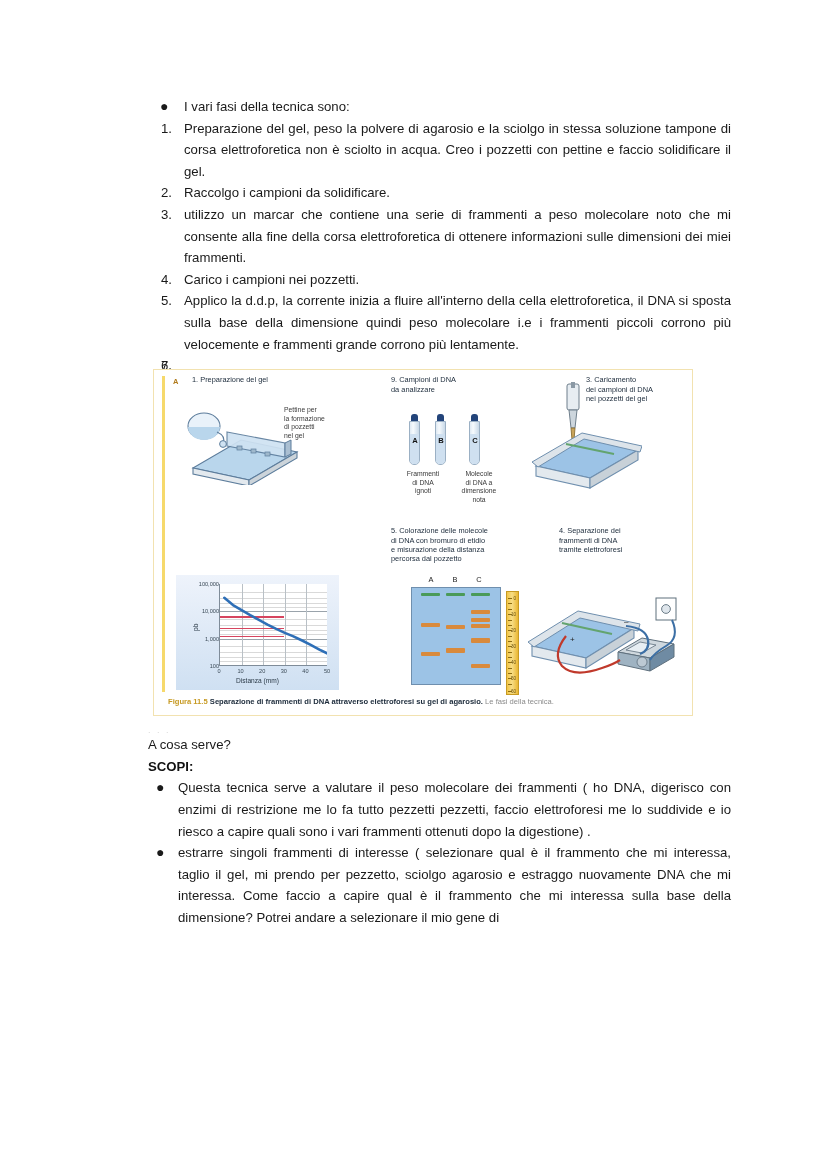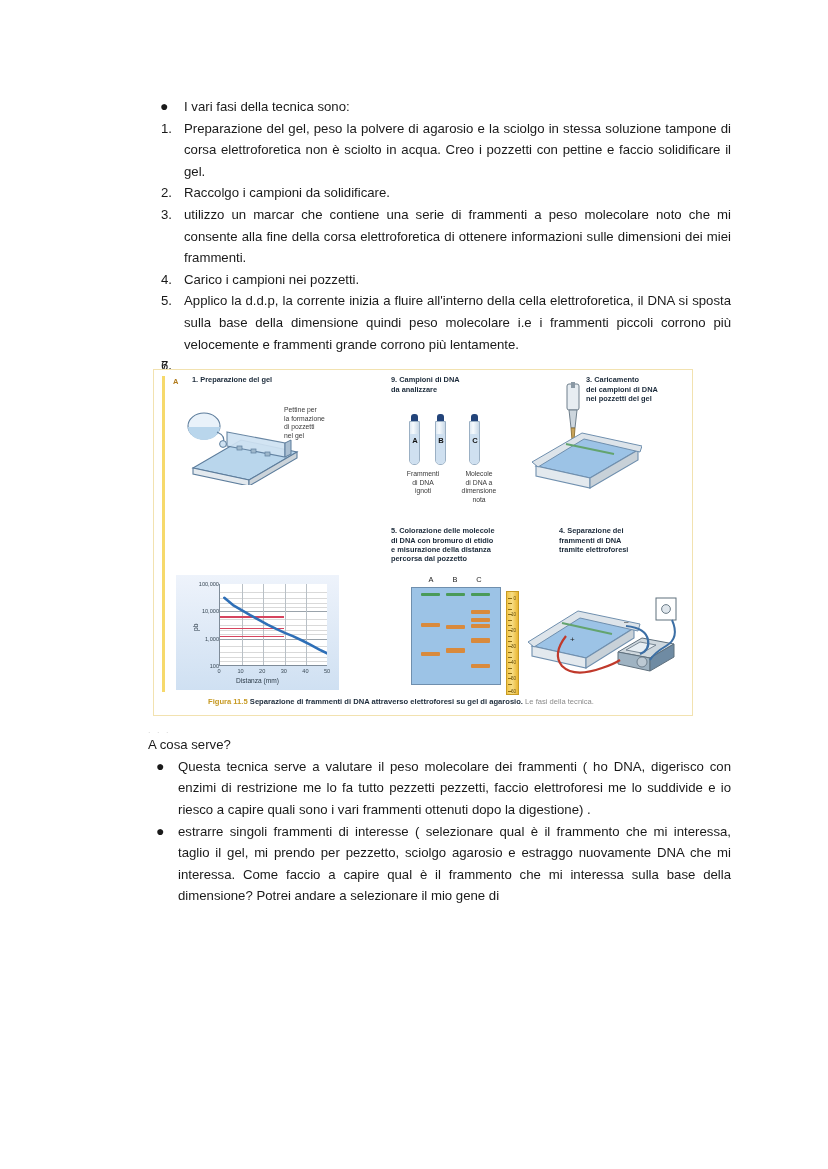--- a/index.html
+++ b/index.html
@@ -130,21 +130,21 @@
     left: 19px;
     top: 7px;
     font-size: 7.5px;
     font-weight: bold;
     color: #b07a1a;
   }
 
   .panel { position: absolute; }
   .panel-title {
     font-size: 7.4px;
-    font-weight: bold;
+    font-weight: normal;
     line-height: 9.4px;
     color: #1b2a3a;
     white-space: pre-line;
   }
   .sub-label {
     font-size: 6.8px;
     line-height: 8.6px;
     color: #3a3a3a;
     white-space: pre-line;
     text-align: center;
@@ -152,21 +152,20 @@
   .sub-label.left { text-align: left; }
 
   .fig-caption {
     position: absolute;
     left: 14px;
     bottom: 8px;
     width: 512px;
     font-size: 7.6px;
     line-height: 11px;
     color: #5b5b5b;
-    margin-left: 40px;
   }
   .fig-caption .cap-num { color: #c79a23; font-weight: bold; }
   .fig-caption .cap-bold { color: #1b2a3a; font-weight: bold; }
   .fig-caption .cap-tail { color: #8a8a8a; }
 
   
   .chart-box {
     position: absolute;
     background: linear-gradient(180deg,#eef3fb 0%, #cfe0f2 100%);
   }
@@ -575,20 +574,21 @@
       <div class="fig-caption">
         <span class="cap-num">Figura 11.5</span>
         <span class="cap-bold">Separazione di frammenti di DNA attraverso elettroforesi su gel di agarosio.</span>
         <span class="cap-tail">Le fasi della tecnica.</span>
       </div>
     </div>
 
     <div style="height:10px;"></div>
     <div class="ghost">. . .</div>
     <div class="lead-line">A cosa serve?</div>
+    <div class="bold-line">SCOPI:</div>
 
     <ul class="bullets lower-bullets">
       <li class="bullet-item">
         <span class="marker">●</span>
         <span class="txt">Questa tecnica serve a valutare il peso molecolare dei frammenti ( ho DNA, digerisco con enzimi di restrizione me lo fa tutto pezzetti pezzetti, faccio elettroforesi me lo suddivide e io riesco a capire quali sono i vari frammenti ottenuti dopo la digestione) .</span>
       </li>
       <li class="bullet-item">
         <span class="marker">●</span>
         <span class="txt">estrarre singoli frammenti di interesse ( selezionare qual è il frammento che mi interessa, taglio il gel, mi prendo per pezzetto, sciolgo agarosio e estraggo nuovamente DNA che mi interessa. Come faccio a capire qual è il frammento che mi interessa sulla base della dimensione? Potrei andare a selezionare il mio gene di</span>
       </li>

